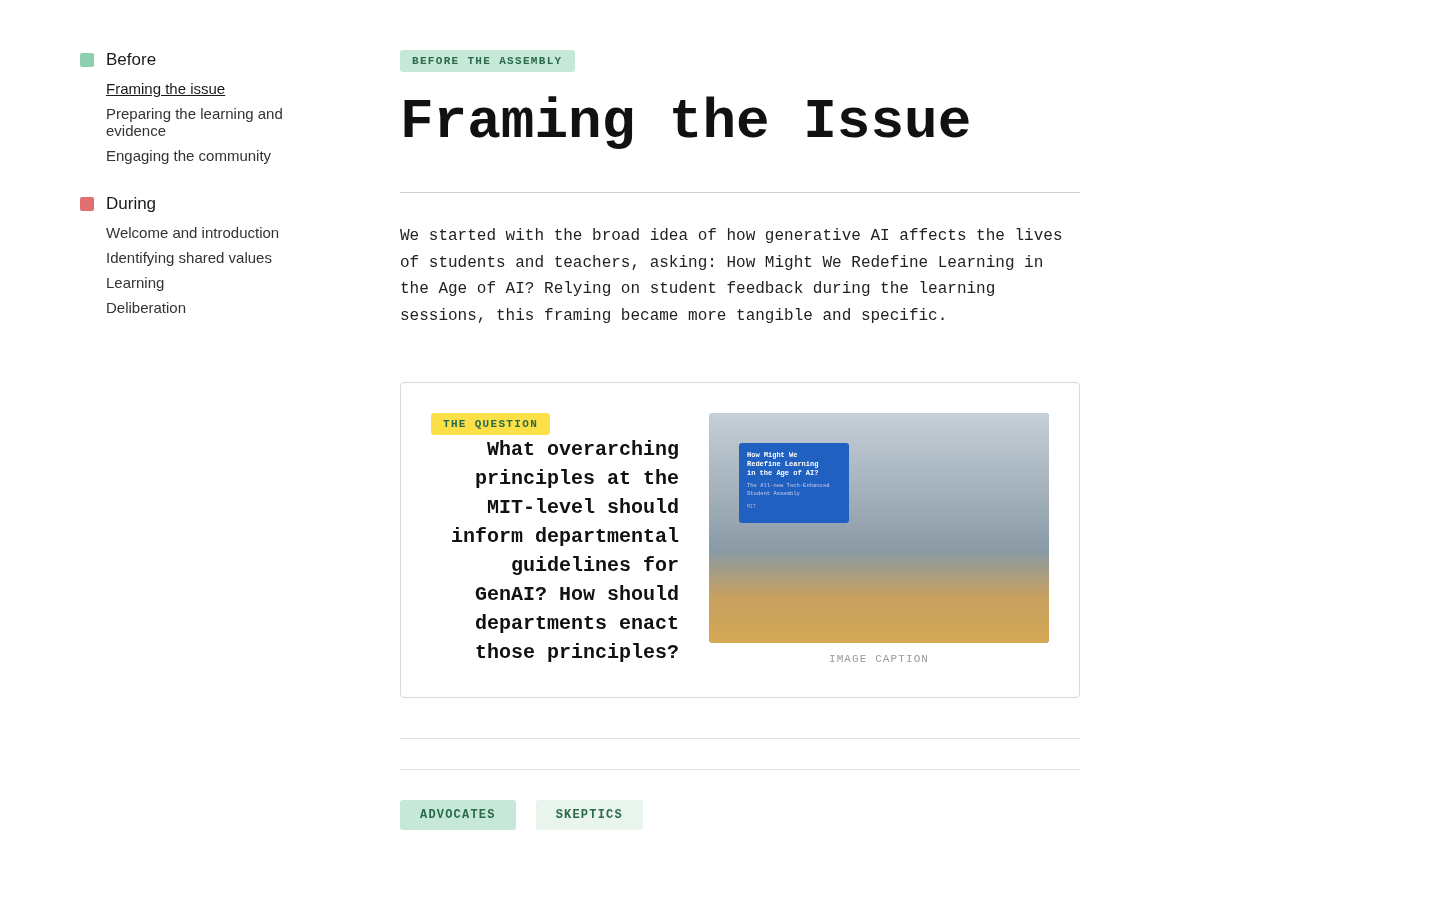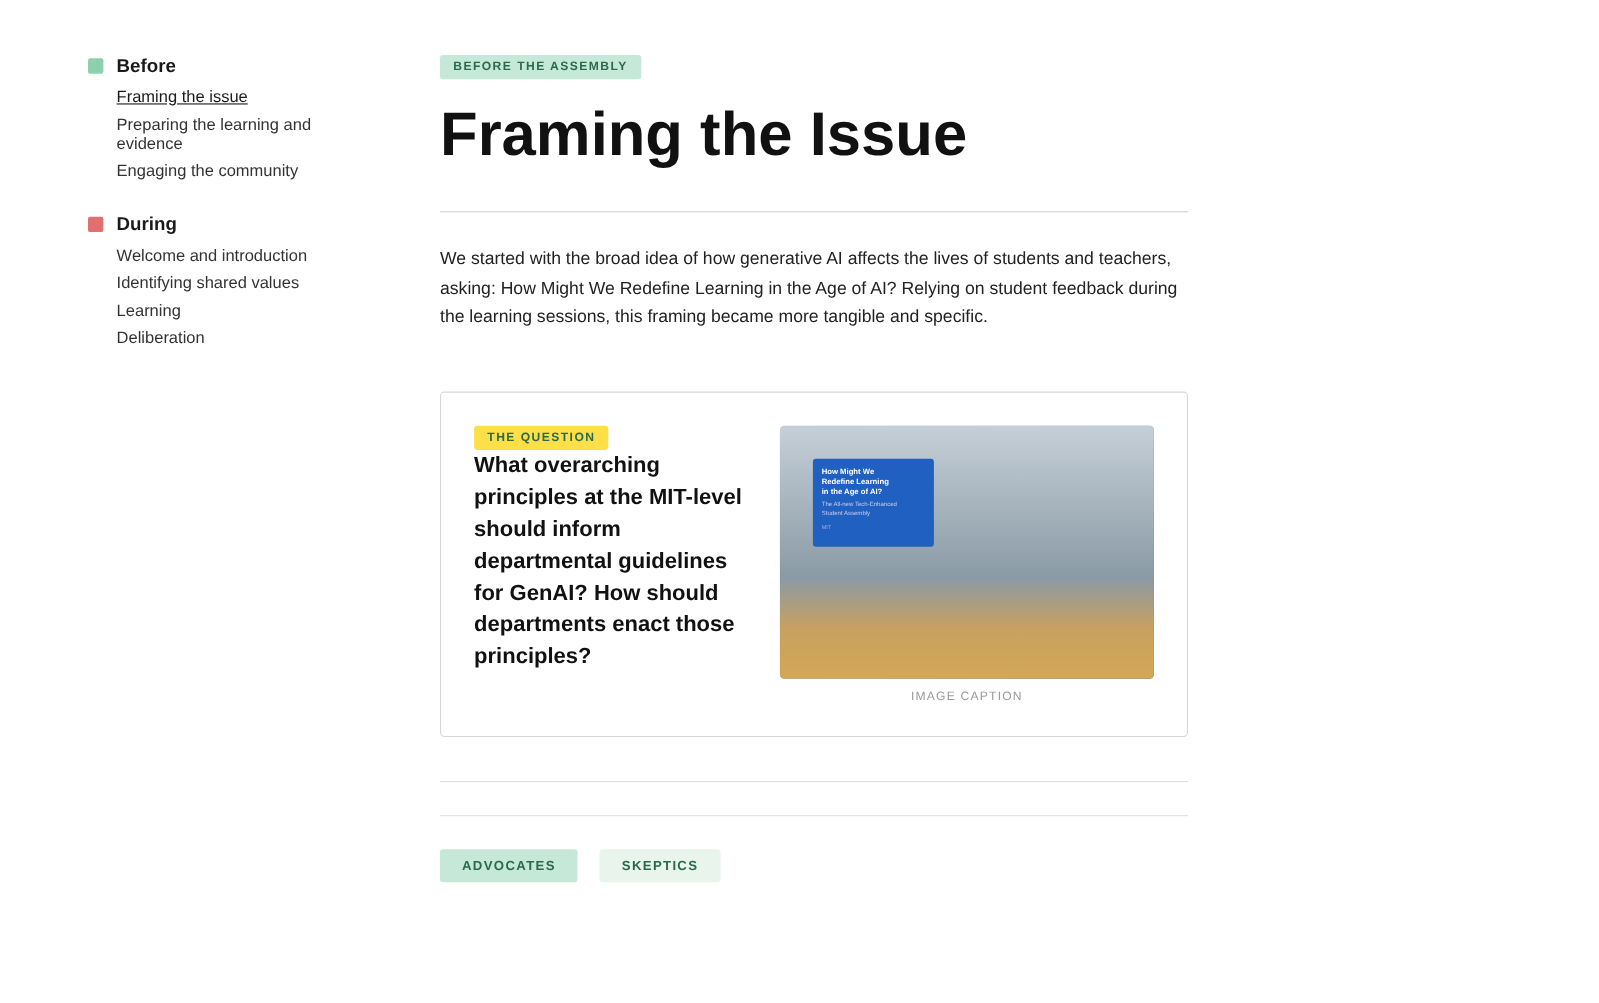--- a/index.html
+++ b/index.html
@@ -37,21 +37,21 @@
       margin-right: 12px;
       flex-shrink: 0;
     }
 
     .dot-green { background: #8ecfb0; }
     .dot-salmon { background: #e07070; }
     .dot-yellow { background: #e5c158; }
 
     .sidebar-section-title {
       font-size: 17px;
-      font-weight: 700;
+      font-weight: 400;
       color: #1a1a1a;
     }
 
     .sidebar-items {
       padding-left: 26px;
       display: flex;
       flex-direction: column;
       gap: 4px;
     }
 
@@ -67,20 +67,21 @@
     .sidebar-item.active {
       text-decoration: underline;
       color: #1a1a1a;
     }
 
     
     .main-content {
       flex: 1;
       padding: 50px 80px 60px 60px;
       max-width: 820px;
+      font-family: Liberation Mono, monospace;
     }
 
     .section-badge {
       display: inline-block;
       background: #c5e8d8;
       color: #2a6a4a;
       font-size: 11px;
       font-weight: 600;
       letter-spacing: 0.12em;
       text-transform: uppercase;
@@ -135,20 +136,21 @@
       text-transform: uppercase;
       padding: 5px 12px;
       border-radius: 3px;
     }
 
     .question-text {
       font-size: 20px;
       font-weight: 800;
       color: #111;
       line-height: 1.45;
+      text-align: right;
     }
 
     .question-image {
       width: 340px;
       min-width: 340px;
       height: 230px;
       background: linear-gradient(135deg, #b8c8d8 0%, #8090a0 50%, #607080 100%);
       border-radius: 4px;
       overflow: hidden;
       position: relative;

